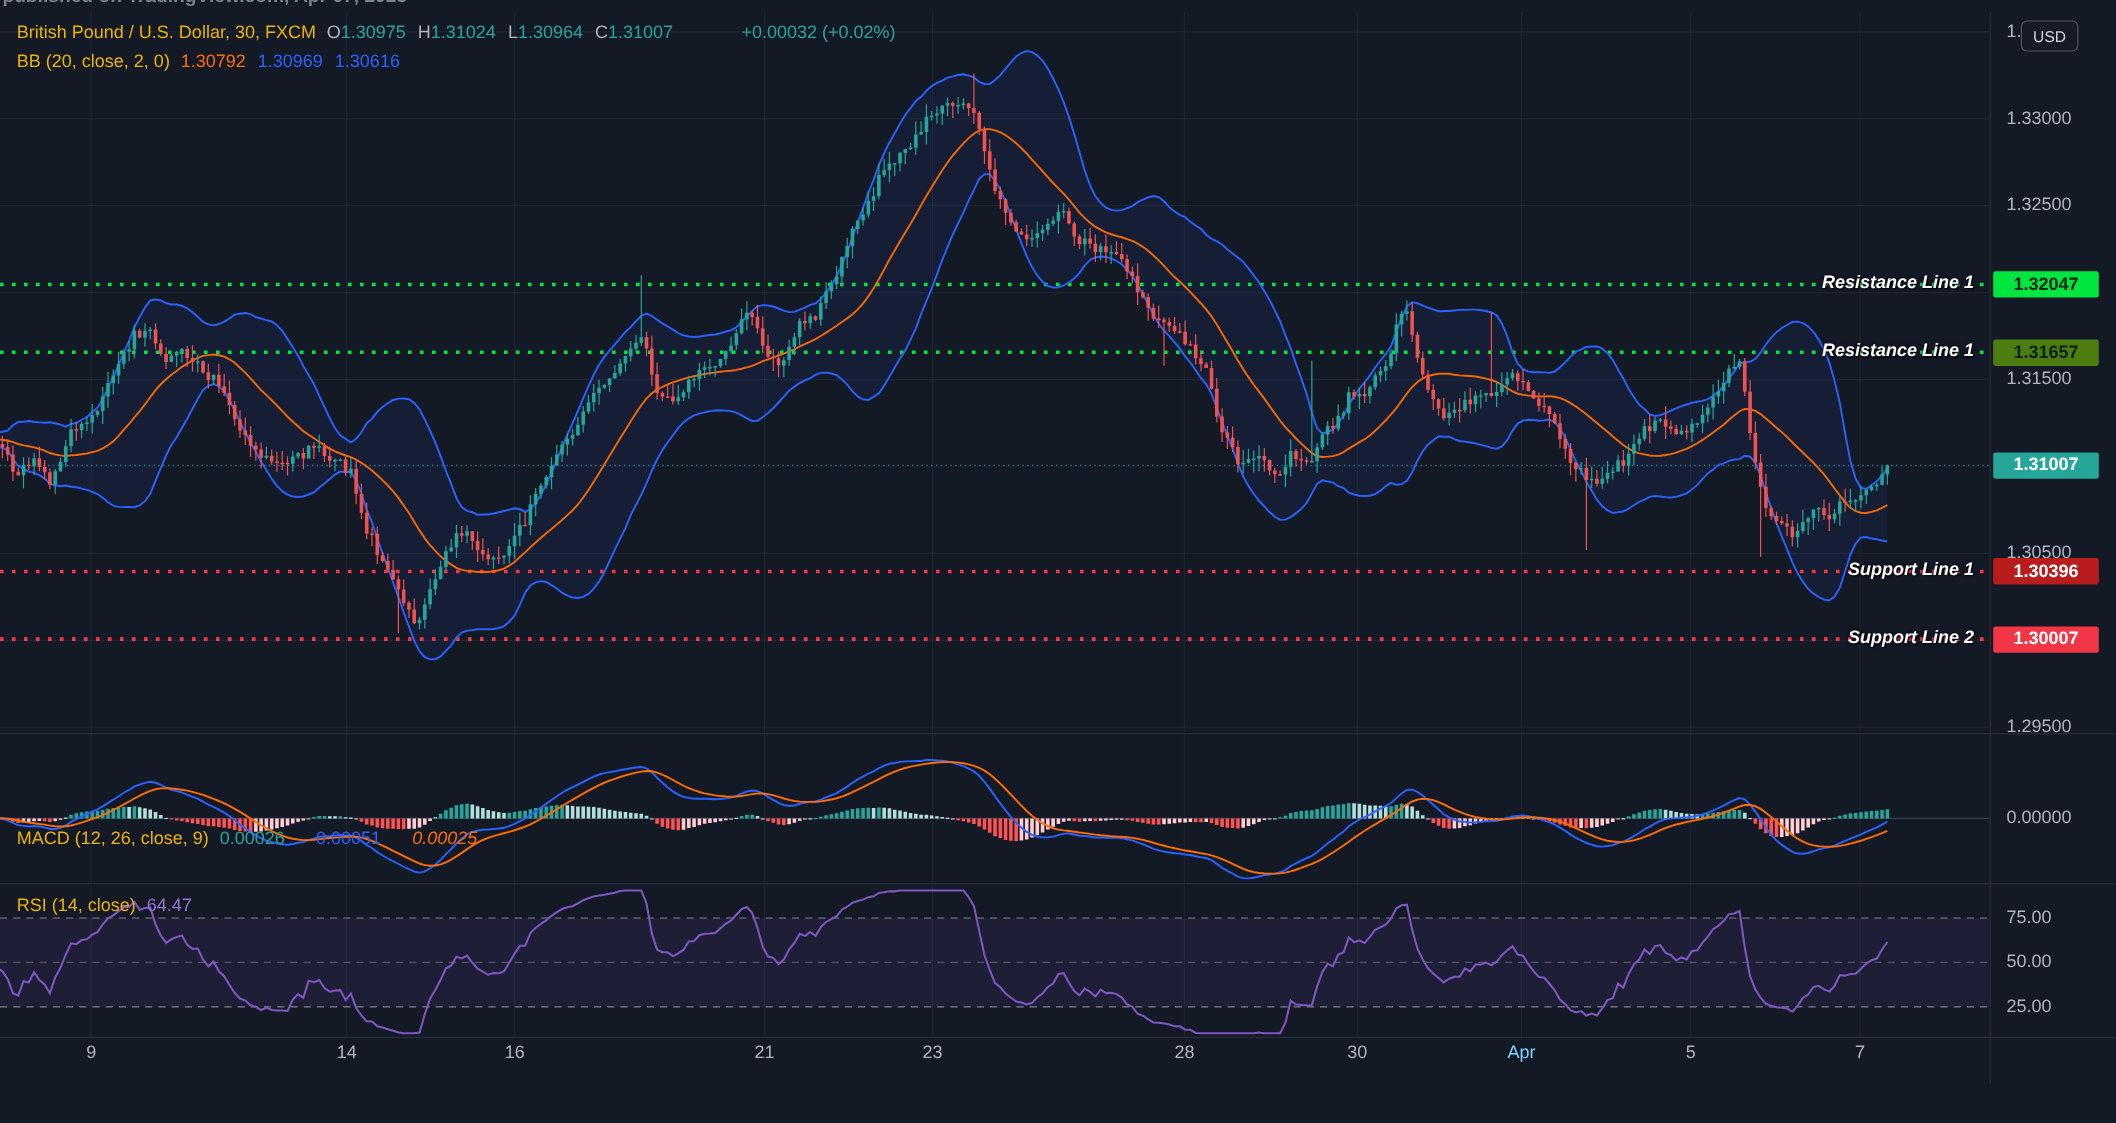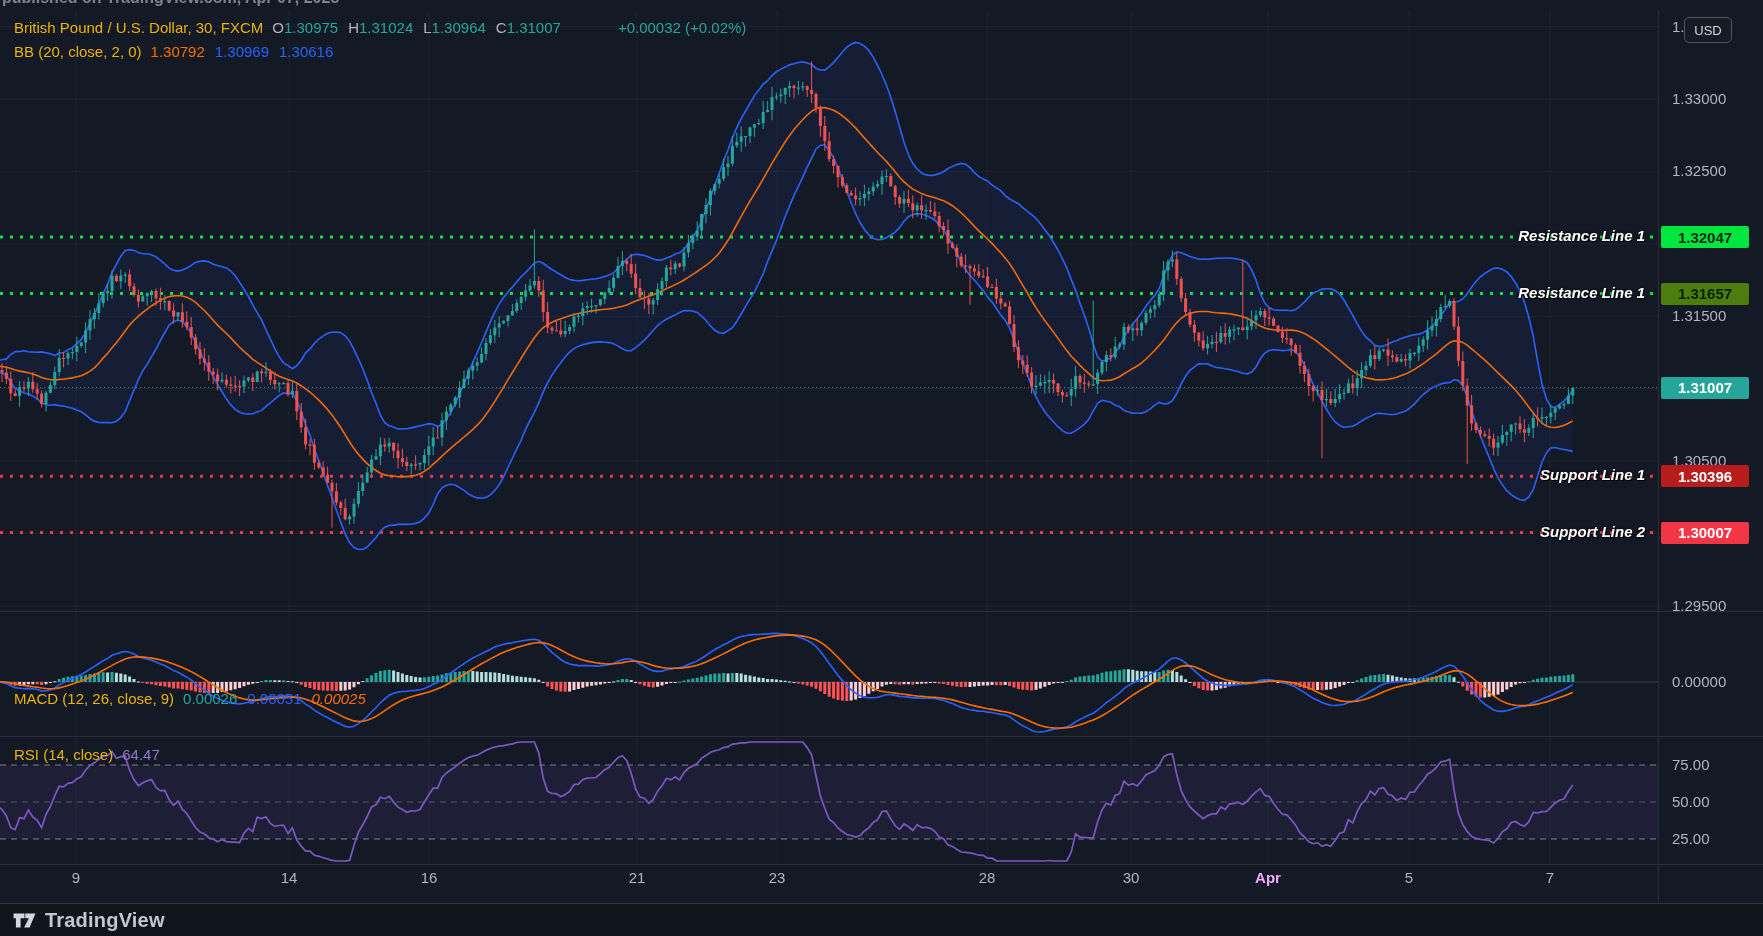--- a/index.html
+++ b/index.html
@@ -21,21 +21,21 @@
   .badge{position:absolute;left:3px;width:88px;height:22px;border-radius:2px;display:flex;
          align-items:center;justify-content:center;font-size:15px;font-weight:600;z-index:24;}
   
   .lvl{position:absolute;right:118px;font-size:15px;font-weight:bold;font-style:italic;color:#ffffff;
        text-shadow:0 0 3px rgba(0,0,0,.9),1px 1px 0 rgba(0,0,0,.8);white-space:nowrap;z-index:15;}
   
   .hsep{position:absolute;left:0;width:1763px;height:1px;background:#2a2e39;z-index:18;}
   #vsep{position:absolute;left:1658px;top:10px;width:1px;height:893px;background:#2a2e39;z-index:19;}
   
   .tlbl{position:absolute;top:869px;transform:translateX(-50%);font-size:15px;color:#b2b5be;z-index:21;}
-  .tlbl.major{color:#f0abfc;font-weight:bold;}
+  .tlbl.major{color:#7dd3fc;font-weight:normal;}
   
   #usd-btn{left:1684px;top:17px;width:46px;height:24px;border:1px solid #50555f;border-radius:5px;
            background:#171b26;color:#d1d4dc;font-size:13px;display:flex;align-items:center;
            justify-content:center;z-index:26;cursor:pointer;}
   
   #footer{left:0;top:903px;width:1763px;height:33px;background:#10141c;border-top:1px solid #2f3440;z-index:28;}
   #footer .brand{position:absolute;left:12px;top:4px;display:flex;align-items:center;gap:8px;}
   #footer .wordmark{font-size:20px;font-weight:bold;color:#c3c7d0;letter-spacing:.2px;}
   #chart-svg{position:absolute;left:0;top:0;z-index:5;}
 </style>
@@ -110,21 +110,21 @@
     <span class="t">BB (20, close, 2, 0)</span>
     <span id="bb-items" style="display:flex;gap:10px;">
         <span class="v" style="color: rgb(255, 109, 0);">1.30792</span>
         <span class="v" style="color: rgb(41, 98, 255);">1.30969</span>
         <span class="v" style="color: rgb(41, 98, 255);">1.30616</span>
       </span>
   </div>
 
   <div class="abs legend" style="top:646px;margin-top:44px;">
     <span class="t">MACD (12, 26, close, 9)</span>
-    <span id="macd-items" style="display:flex;gap:10px;">
+    <span id="macd-items" style="display:flex;gap:26px;">
         <span class="v" style="color: rgb(38, 166, 154);">0.00026</span>
         <span class="v" style="color: rgb(41, 98, 255);">0.00051</span>
         <span class="v" style="color: rgb(255, 109, 0); font-style: italic;">0.00025</span>
       </span>
   </div>
 
   <div class="abs legend" style="top:746px;">
     <span class="t">RSI (14, close)</span>
     <span class="v" style="color:#9575cd;">64.47</span>
   </div>
@@ -167,22 +167,13 @@
       <div class="tlbl" style="left: 1550px;">7</div>
     </div>
 
   <div id="lvl-labels">
       <div class="lvl" style="top: 227.052px;">Resistance Line 1</div>
       <div class="lvl" style="top: 283.547px;">Resistance Line 1</div>
       <div class="lvl" style="top: 466.215px;">Support Line 1</div>
       <div class="lvl" style="top: 522.566px;">Support Line 2</div>
     </div>
 
-  <div id="footer" class="abs">
-    <div class="brand">
-      <svg width="25" height="25" viewBox="0 0 32 32">
-        <path d="M2 7 H16 V13 H11 V25 H5 V13 H2 Z" fill="#d2d6df"></path>
-        <path d="M17 7 H30 L22.5 25 H15.5 L21.5 13 H17 Z" fill="#d2d6df"></path>
-      </svg>
-      <span class="wordmark">TradingView</span>
-    </div>
-  </div>
 </div>
 
 </body></html>

